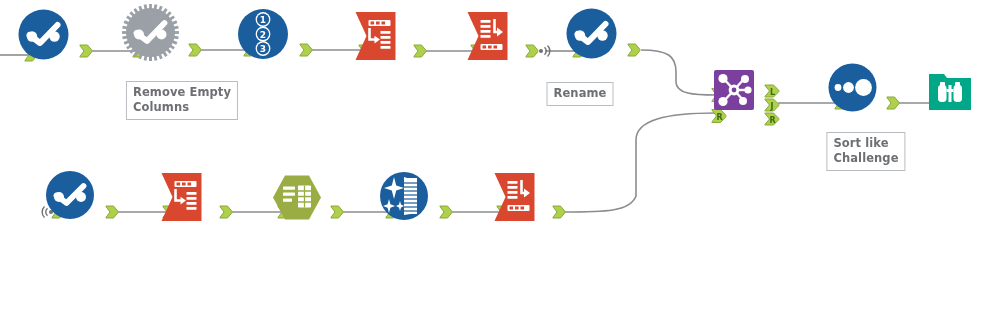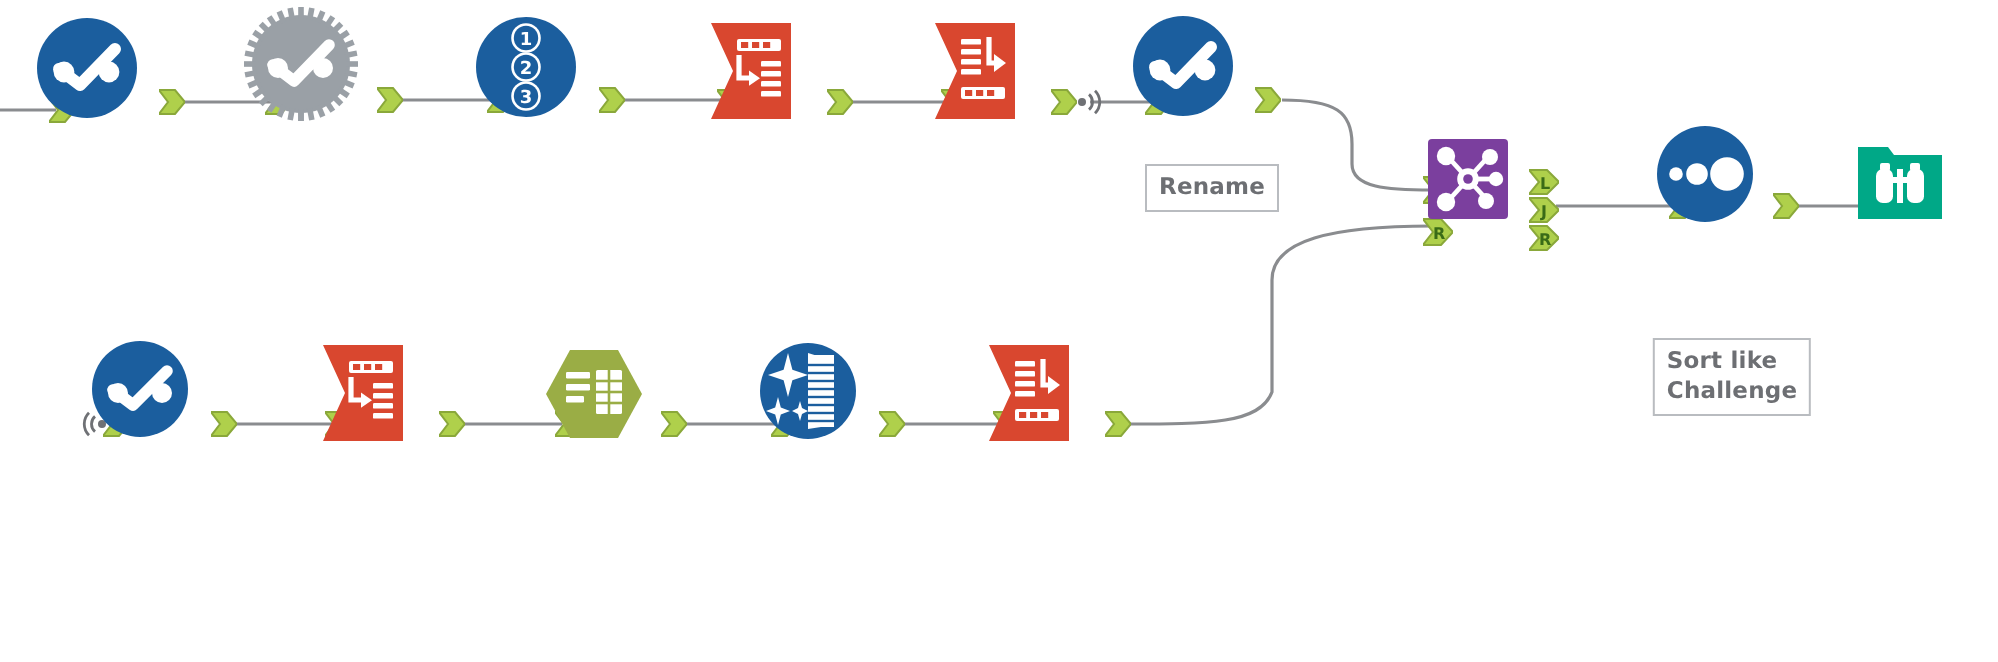--- a/index.html
+++ b/index.html
@@ -508,20 +508,22 @@
           <path d="M33.5 17.5 L39.5 22 L33.5 26.5 Z"></path>
           <rect x="17" y="34" width="22" height="6" rx="1"></rect>
           <rect x="19" y="35.5" width="3.6" height="3" fill="#d9472f"></rect>
           <rect x="24.5" y="35.5" width="3.6" height="3" fill="#d9472f"></rect>
           <rect x="30" y="35.5" width="3.6" height="3" fill="#d9472f"></rect>
         </g>
       </svg>
     </div>
   </div>
 
-
-  <div class="label-box" style="left:606px;top:82px;">Rename</div>
-
-  <div class="label-box" style="left:866px;top:132px;margin-top:37px;">Sort like
+  <div class="label-box" style="left:182px;top:81px;">Remove Empty
+Columns</div>
+
+  <div class="label-box" style="left:580px;top:82px;">Rename</div>
+
+  <div class="label-box" style="left:866px;top:132px;">Sort like
 Challenge</div>
 
 
 </div>
 
 </body></html>

